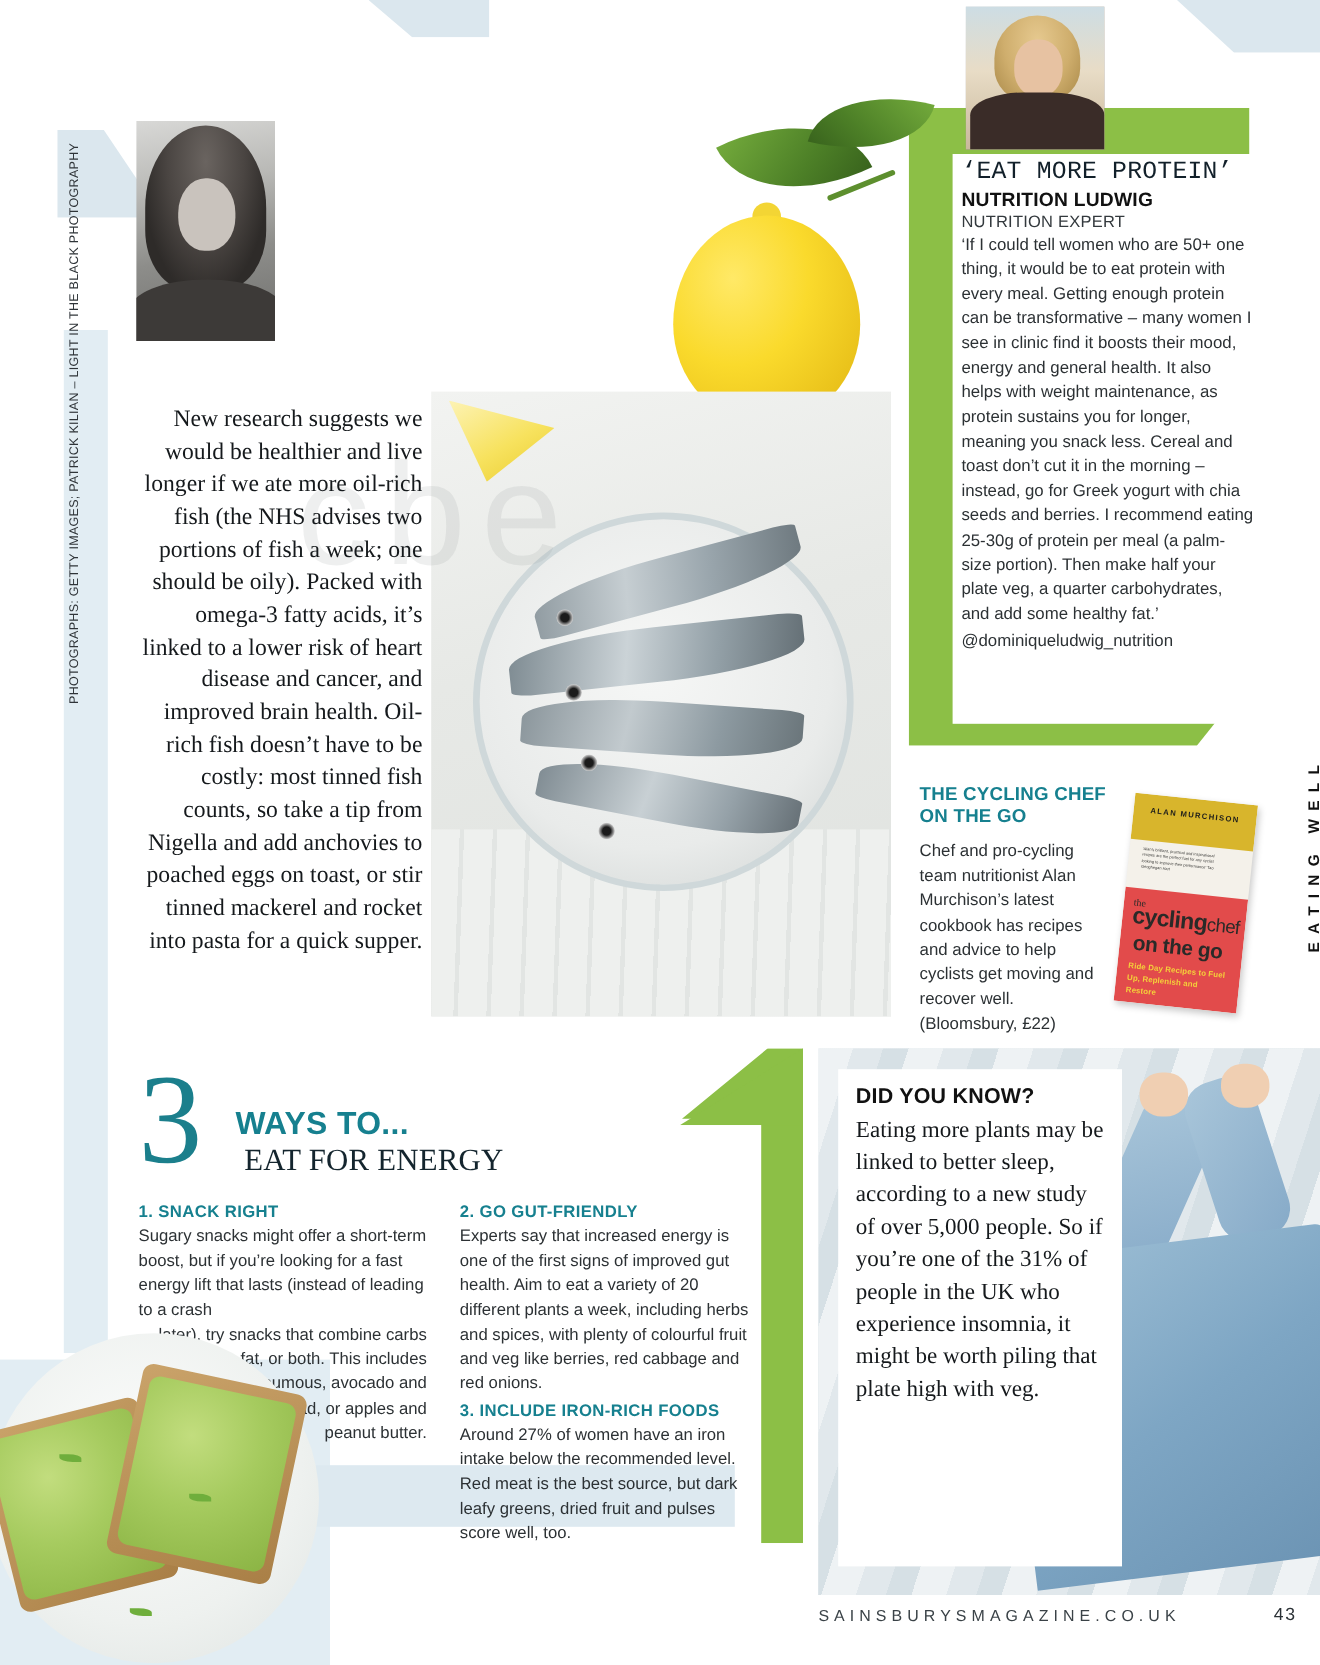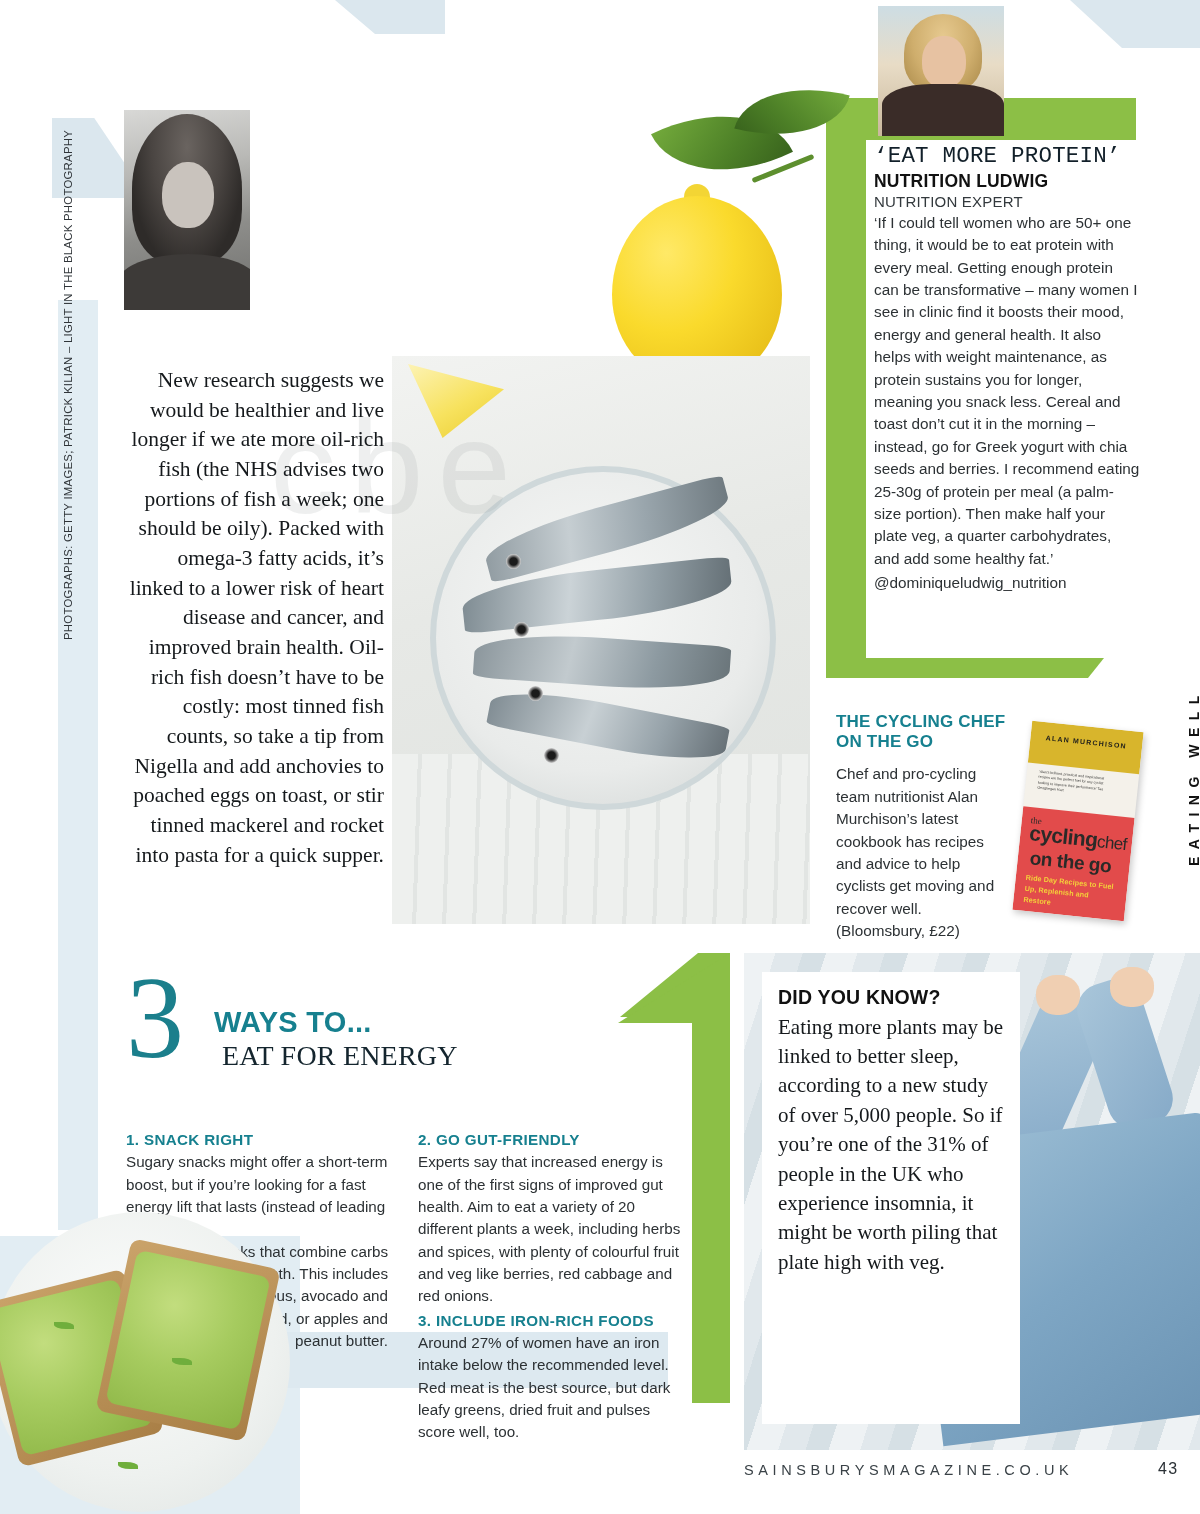--- a/index.html
+++ b/index.html
@@ -246,21 +246,21 @@
   .ways-1 {
     position: absolute; top: 1006px; left: 214px;
     font-size: 29px; font-weight: 800; color: #16808f; letter-spacing: 0.3px;
   }
   .ways-2 {
     position: absolute; top: 1040px; left: 222px;
     font-family: "Liberation Serif", serif; font-size: 28px; color: #14252e; letter-spacing: 0.2px;
   }
 
   .tipcol { position: absolute; top: 1091px; font-size: 15.2px; line-height: 1.47; color: #2c3134; }
-  .tip-h { font-size: 15.2px; font-weight: 700; color: #16808f; letter-spacing: 0.35px; margin-top: 38px; }
+  .tip-h { font-size: 15.2px; font-weight: 700; color: #16808f; letter-spacing: 0.35px; }
   .col1 { left: 126px; width: 262px; }
   .col1 .taper { text-align: right; }
   .col2 { left: 418px; width: 270px; }
 
   
   .toast-photo { position: absolute; top: 1212px; left: -10px; width: 312px; height: 302px; }
   .toast-plate { position: absolute; top: 0; left: 0; width: 300px; height: 300px;
     border-radius: 50%; background: radial-gradient(circle at 45% 38%, #fbfcfb 0%, #eef1ef 60%, #dfe4e2 100%); }
   .toast-slice { position: absolute; background: linear-gradient(150deg,#caa36a 0%,#a97f46 100%);
     border-radius: 10px; }

